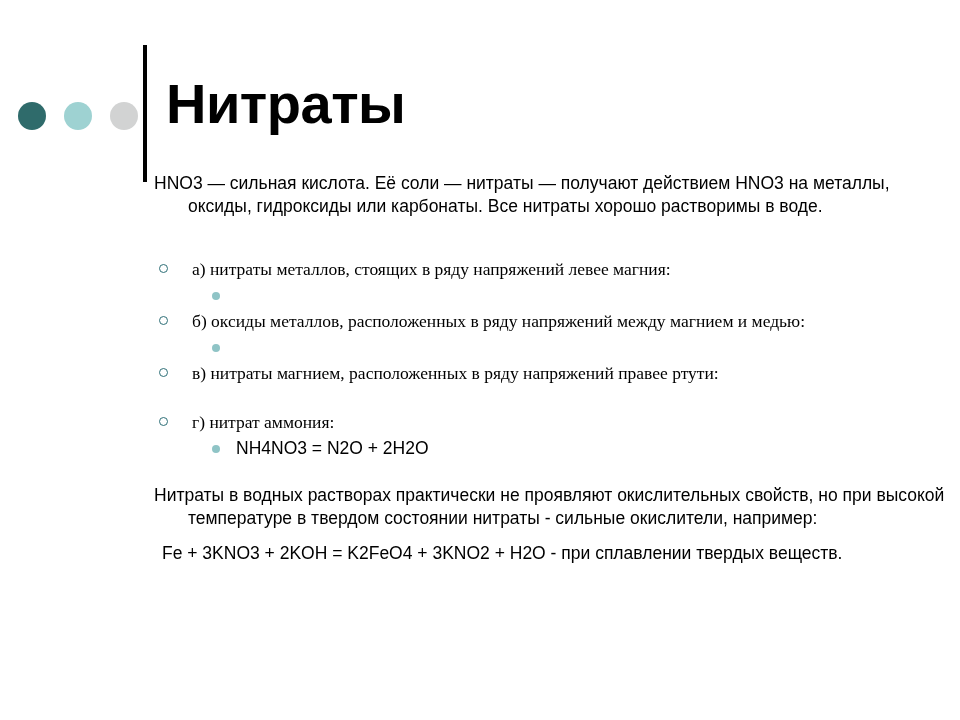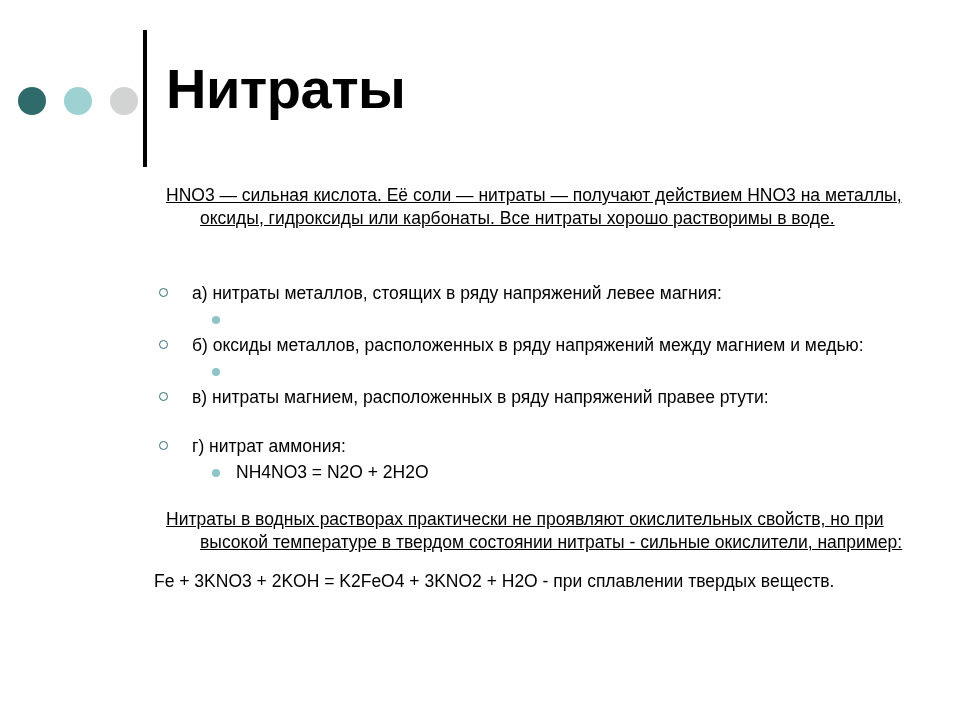--- a/index.html
+++ b/index.html
@@ -21,21 +21,21 @@
     position: relative;
     width: 960px;
     height: 720px;
     background: #ffffff;
   }
 
   
   .title-block {
     position: absolute;
     left: 0;
-    top: 1px;
+    top: 16px;
     width: 960px;
     height: 170px;
   }
 
   .deco-dots {
     position: absolute;
     left: 18px;
     top: 86px;
     display: flex;
     align-items: center;
@@ -76,44 +76,44 @@
   
   .body-block {
     position: absolute;
     left: 150px;
     top: 168px;
     width: 800px;
   }
 
   
   .para-hang {
-    margin: 16px;
+    margin: 4px;
     font-size: 17.5px;
     line-height: 23px;
     padding-left: 34px;
     text-indent: -34px;
-    text-decoration: underline;
   }
 
   .spacer-sm { height: 10px; }
   .spacer-lg { height: 26px; }
 
   
   .bullet-list {
     list-style: none;
     margin: 0;
     padding: 0;
   }
 
   .l1-item {
     position: relative;
     padding-left: 42px;
     font-size: 17.5px;
     line-height: 23px;
     margin: 0 0 0 0;
+    font-family: Liberation Serif, serif;
   }
   .l1-item > .l1-text {
     display: block;
     padding-left: 0;
   }
   .l1-bullet {
     position: absolute;
     left: 9px;
     top: 6px;
     width: 7px;
@@ -138,21 +138,21 @@
     height: 8px;
     background: #8fc4c6;
     border-radius: 50%;
   }
 
   .group-gap { height: 26px; }
 
   .tail-block { margin-top: 24px; }
 
   .final-line {
-    margin: 4px;
+    margin: 12px;
     font-size: 17.5px;
     line-height: 23px;
   }
 </style>
 </head>
 <body>
 
 <div class="slide">
 
   <div class="title-block">

